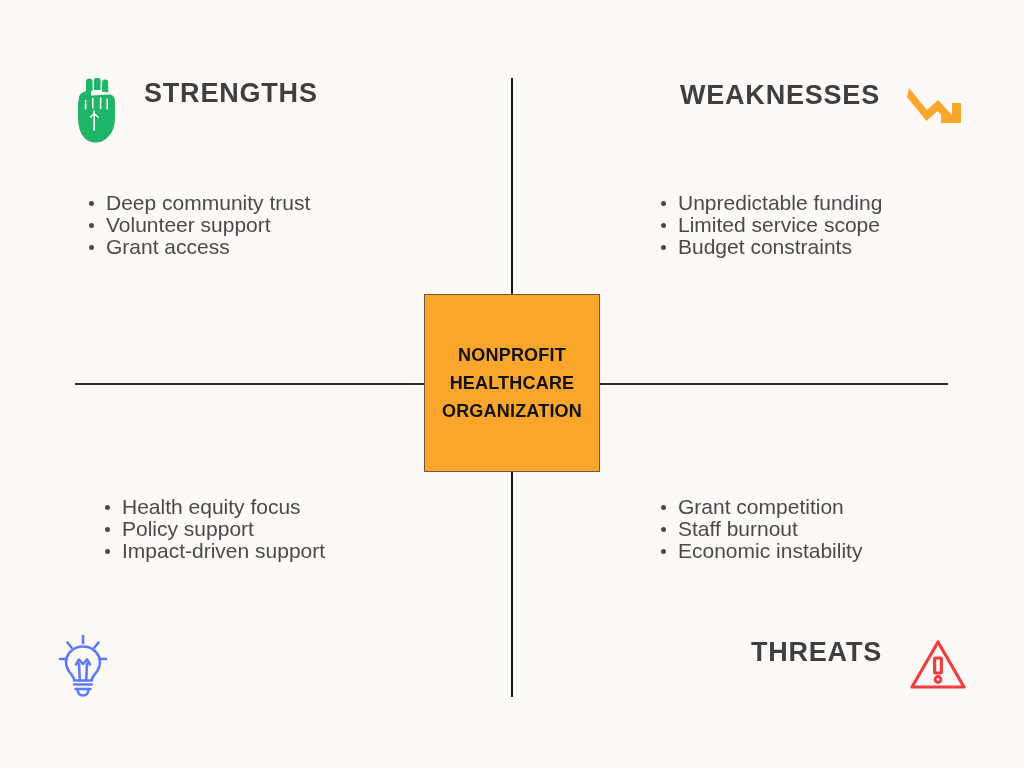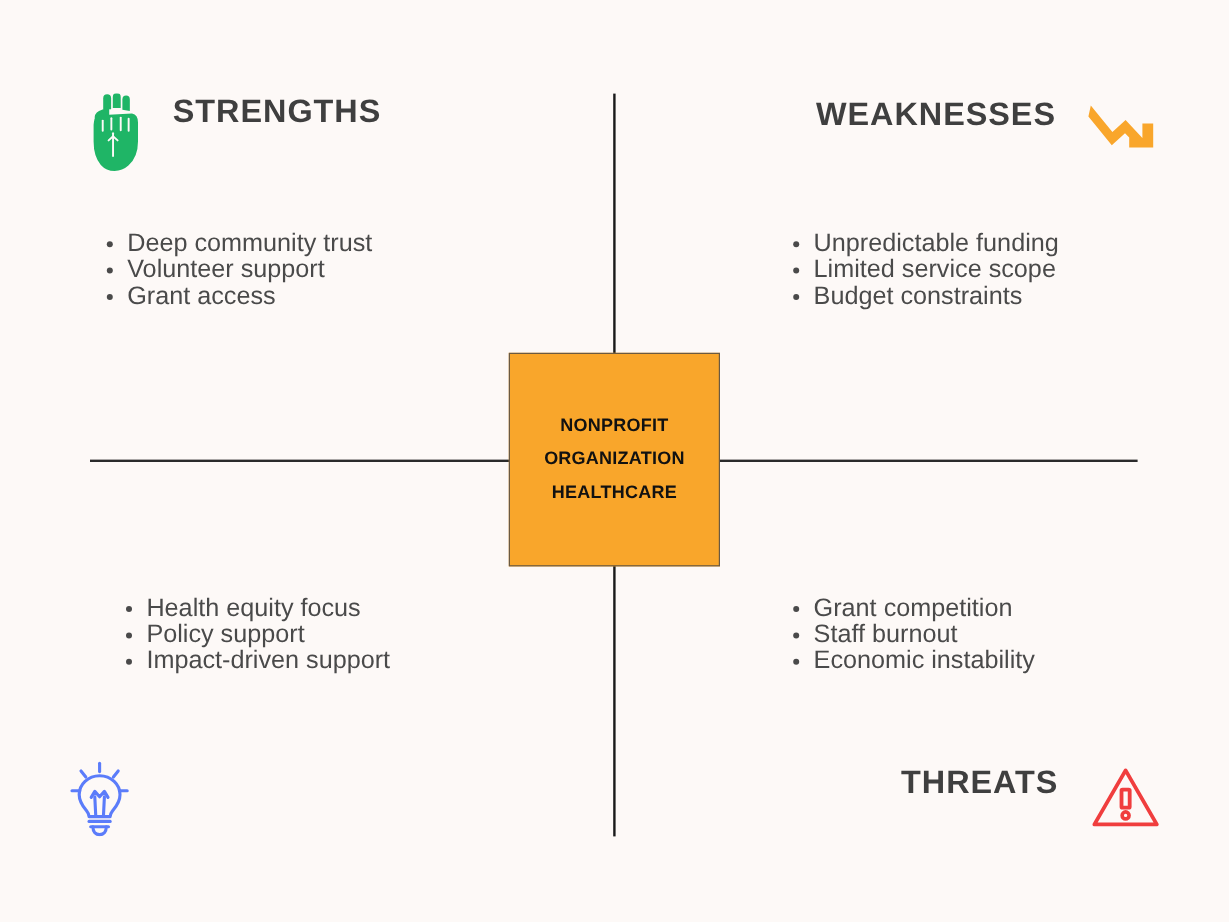--- a/index.html
+++ b/index.html
@@ -50,21 +50,21 @@
     box-sizing: border-box;
     display: flex;
     flex-direction: column;
     align-items: center;
     justify-content: center;
     z-index: 5;
   }
   .center-box .center-line {
     color: #111111;
     font-weight: bold;
-    font-size: 15px;
+    font-size: 18px;
     letter-spacing: 0.2px;
     line-height: 28px;
     text-align: center;
     white-space: nowrap;
   }
 
   
   .quad-head {
     position: absolute;
     display: flex;
@@ -165,22 +165,22 @@
     </span>
   </div>
   <ul class="quad-list list-weaknesses">
     <li>Unpredictable funding</li>
     <li>Limited service scope</li>
     <li>Budget constraints</li>
   </ul>
 
   <div class="center-box">
     <div class="center-line">NONPROFIT</div>
+    <div class="center-line">HEALTHCARE</div>
     <div class="center-line">ORGANIZATION</div>
-    <div class="center-line">HEALTHCARE</div>
   </div>
 
   <div class="quad-head head-opportunities">
     <span class="icon-box">
       <svg width="56" height="64" viewBox="0 0 56 64">
         <g stroke="#5B7CFA" stroke-width="2.6" fill="none" stroke-linecap="round" stroke-linejoin="round">
           <path d="M28 3 L28 10"></path>
           <path d="M12.5 9.5 L16.5 14.5"></path>
           <path d="M43.5 9.5 L39.5 14.5"></path>
           <path d="M5 26 L11.5 26"></path>

